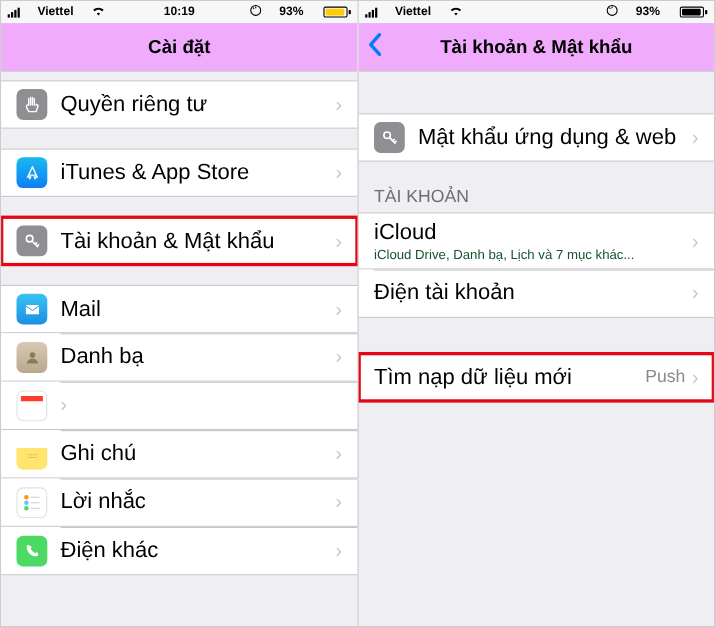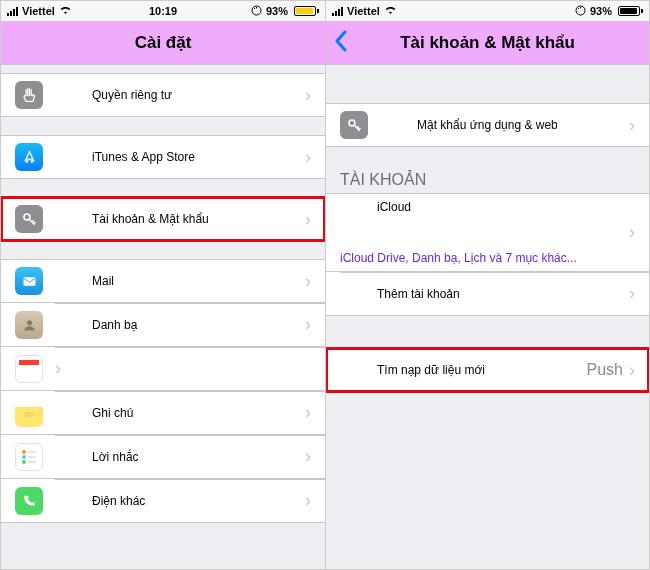--- a/index.html
+++ b/index.html
@@ -25,21 +25,21 @@
       height: 20px;
       background: #f7f7f7;
       display: flex;
       align-items: center;
       justify-content: space-between;
       padding: 0 6px;
       font-size: 11px;
       font-weight: 600;
       color: #000;
     }
-    .status-left, .status-right { display: flex; align-items: center; gap: 4px; }
+    .status-left, .status-right { display: flex; align-items: center; gap: 16px; }
     .status-center { position: absolute; left: 0; right: 0; text-align: center; font-weight: 600; pointer-events:none;}
     .header {
       height: 44px;
       background: #f0abfc;
       border-bottom: 1px solid #c7c7c9;
       display: flex;
       align-items: center;
       justify-content: center;
       position: relative;
     }
@@ -87,23 +87,23 @@
     .icon {
       width: 28px;
       height: 28px;
       border-radius: 6px;
       margin-right: 12px;
       display: flex;
       align-items: center;
       justify-content: center;
       flex-shrink: 0;
     }
-    .cell-label { flex: 1; font-size: 12px; color: #000; margin-left: 37px; }
-    .cell-sub { font-size: 12px; color: #6d28d9; margin-top: 1px; }
-    .cell-text { display:flex; flex-direction:column; flex:1; padding: 6px 0; gap: 36px;}
+    .cell-label { flex: 1; font-size: 20px; color: #000; }
+    .cell-sub { font-size: 12px; color: #14532d; margin-top: 1px; }
+    .cell-text { display:flex; flex-direction:column; flex:1; padding: 6px 0;}
     .cell-value { font-size: 16px; color: #8a8a8f; margin-right: 6px; }
     .chevron { color: #c7c7cc; font-size: 18px; }
     .highlight {
       outline: 3px solid #e30613;
       outline-offset: -2px;
       z-index: 1;
     }
     .battery {
       display: inline-flex;
       align-items: center;
@@ -341,21 +341,21 @@
     <div class="group">
       <div class="group-header">TÀI KHOẢN</div>
       <div class="cell">
         <div class="cell-text">
           <span class="cell-label">iCloud</span>
           <span class="cell-sub">iCloud Drive, Danh bạ, Lịch và 7 mục khác...</span>
         </div>
         <span class="chevron">›</span>
       </div>
       <div class="cell">
-        <span class="cell-label">Thêm tài khoản</span>
+        <span class="cell-label">Điện tài khoản</span>
         <span class="chevron">›</span>
       </div>
     </div>
 
     <div class="group" style="margin-top:32px">
       <div class="cell highlight">
         <span class="cell-label">Tìm nạp dữ liệu mới</span>
         <span class="cell-value">Push</span>
         <span class="chevron">›</span>
       </div>

